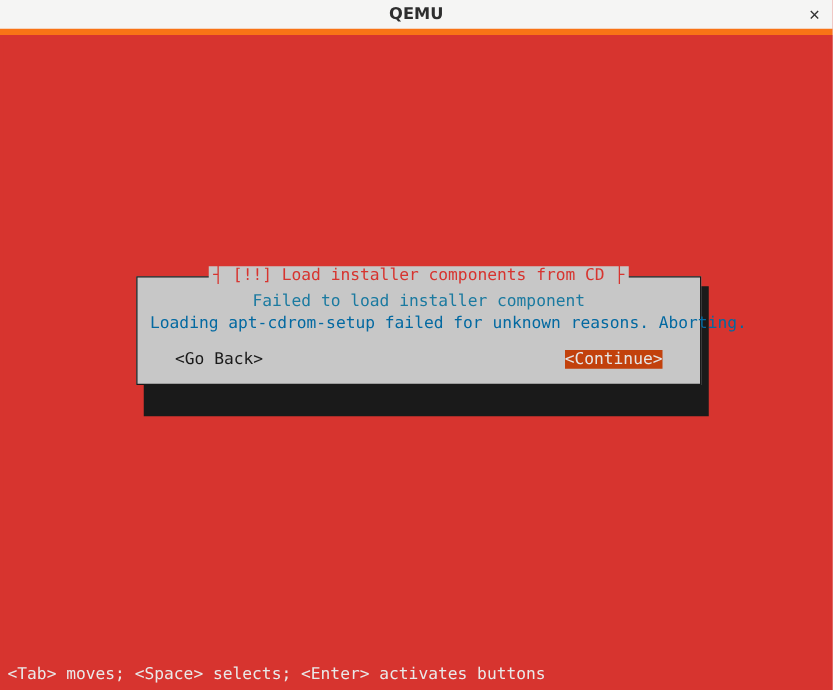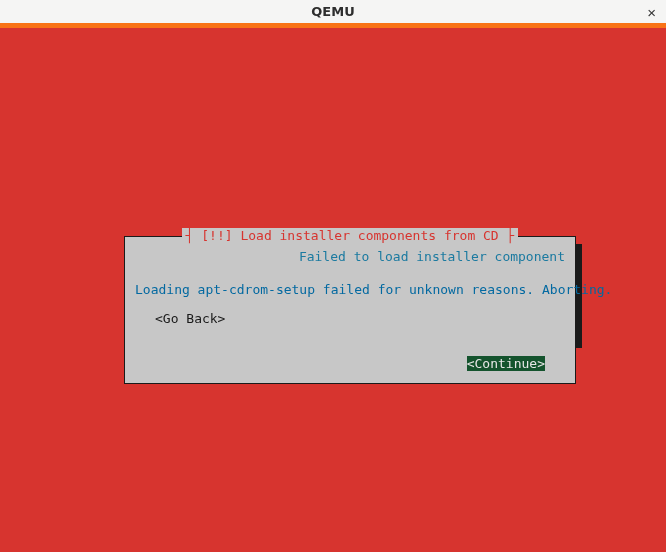--- a/index.html
+++ b/index.html
@@ -40,21 +40,21 @@
       font-size: 15px;
       color: #333;
       cursor: pointer;
       line-height: 1;
     }
     .terminal {
       width: 100%;
       height: calc(100% - 28px);
       background: #d7342f;
       position: relative;
-      padding: 18px;
+      padding: 3px;
     }
     .terminal-inner {
       background: #d7342f;
       width: 100%;
       height: 100%;
       position: relative;
     }
     .dialog-shadow {
       position: absolute;
       left: 112px;
@@ -77,44 +77,43 @@
       margin-top: -17px;
       margin-bottom: 6px;
     }
     .dialog-title-inner {
       background: #c7c7c7;
       color: #d7342f;
       padding: 0 4px;
       display: inline-block;
     }
     .dialog-subtitle {
-      text-align: right;
+      text-align: center;
       color: #1b7aa0;
-      margin-bottom: 18px;
+      margin-bottom: 2px;
     }
     .dialog-message {
       text-align: center;
       color: #0369a1;
       margin-bottom: 14px;
       white-space: pre;
     }
     .dialog-buttons {
       display: flex;
       justify-content: space-between;
       padding: 0 20px 2px 20px;
     }
     .btn {
       color: #1a1a1a;
       cursor: pointer;
       white-space: pre;
     }
     .btn-selected {
-      background: #14532d;
+      background: #c2410c;
       color: #e6e6e6;
-      margin-top: 45px;
     }
     .helpbar {
       position: absolute;
       left: 3px;
       bottom: 2px;
       color: #e9e9e9;
       white-space: pre;
     }
   </style>
 </head>
@@ -135,14 +134,15 @@
         <span class="dialog-title-inner">┤ <span>[!!] Load installer components from CD</span> ├</span>
       </div>
       <div class="dialog-subtitle">Failed to load installer component</div>
       <div class="dialog-message">Loading apt-cdrom-setup failed for unknown reasons. Aborting.</div>
       <div class="dialog-buttons">
         <span class="btn">&lt;Go Back&gt;</span>
         <span class="btn btn-selected">&lt;Continue&gt;</span>
       </div>
     </div>
 
+    <div class="helpbar">&lt;Tab&gt; moves; &lt;Space&gt; selects; &lt;Enter&gt; activates buttons</div>
   </div>
 </div>
 
 </body></html>

